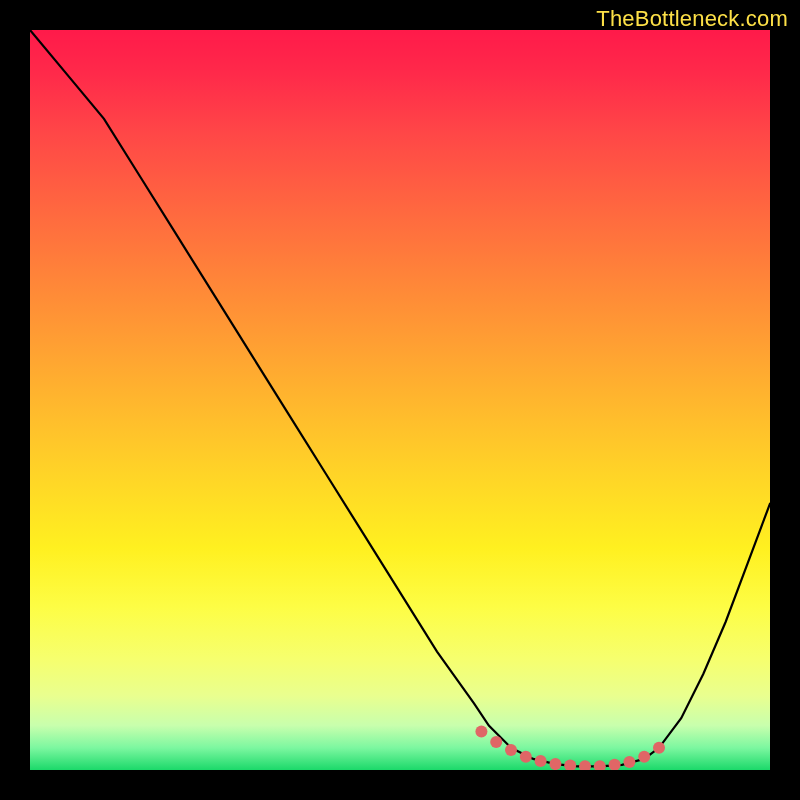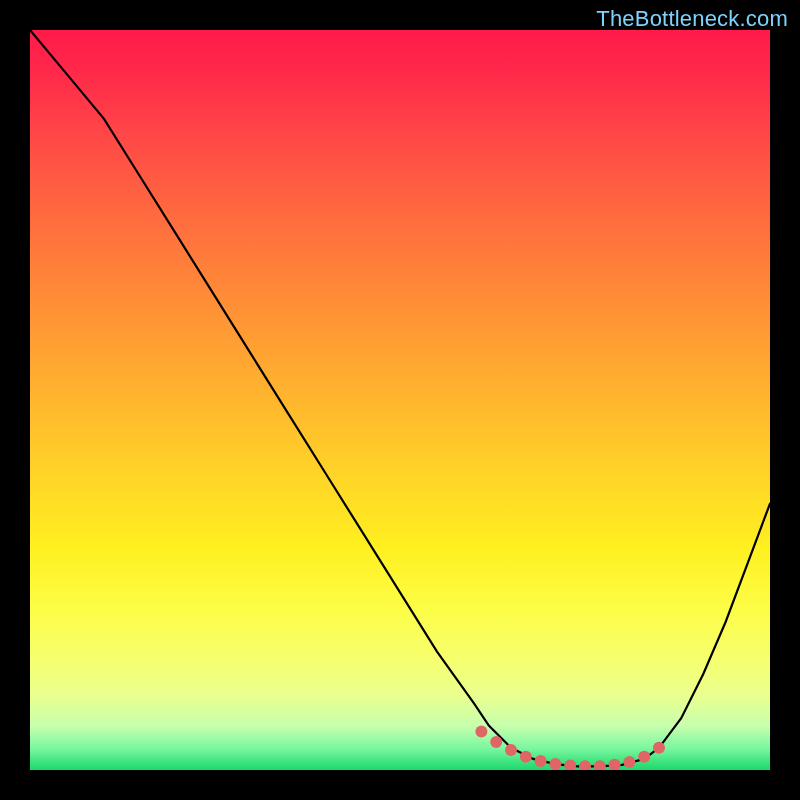--- a/index.html
+++ b/index.html
@@ -38,21 +38,21 @@
       #f6ff6e 85%,
       #e9ff8f 90%,
       #c8ffad 94%,
       #7cf7a0 97%,
       #1bd96a 100%);
   }
   .watermark {
     position: absolute;
     top: 6px;
     right: 12px;
-    color: #7dd3fc;
+    color: #fde047;
     font-size: 22px;
     letter-spacing: 0.2px;
     user-select: none;
   }
   svg.curve {
     position: absolute;
     top: 0;
     left: 0;
     width: 740px;
     height: 740px;

